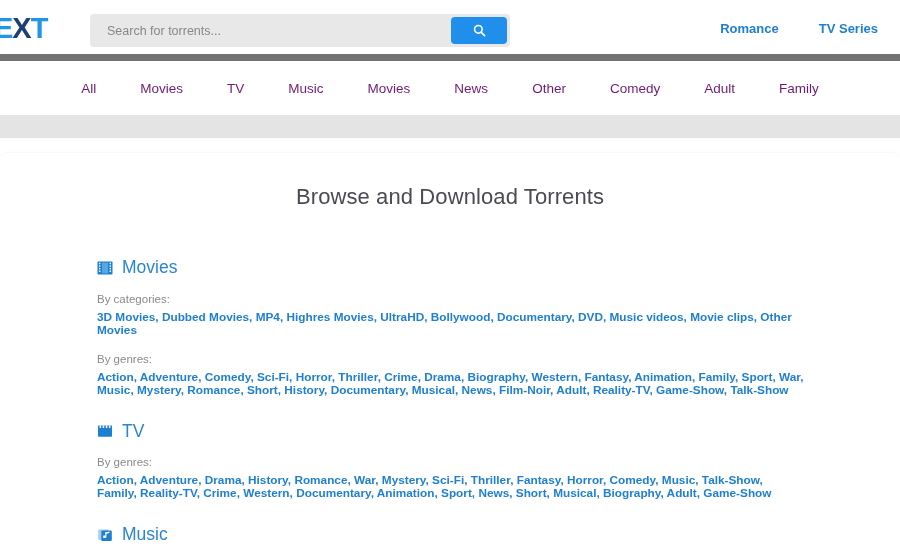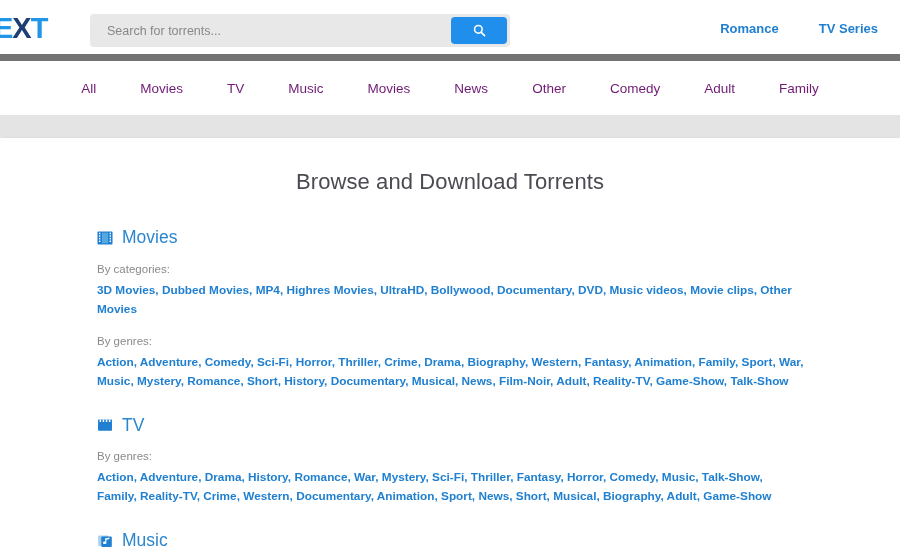--- a/index.html
+++ b/index.html
@@ -123,21 +123,21 @@
     min-height: 420px;
     padding: 0 0 20px 0;
     position: relative;
     box-shadow: 0 -1px 2px rgba(0,0,0,0.04);
   }
   .page-title {
     text-align: center;
     font-size: 22px;
     font-weight: normal;
     color: #4a4a52;
-    margin: 0;
+    margin: 15px;
     padding-top: 31px;
     padding-bottom: 26px;
     letter-spacing: 0.1px;
   }
 
   .sections { padding: 0 96px 0 97px; }
 
   .section { margin-bottom: 4px; }
 
   .sec-head {
@@ -156,21 +156,21 @@
   }
 
   .sub-label {
     font-size: 11.5px;
     color: #8a8a8a;
     margin: 16px 0 6px 0;
   }
 
   .link-list {
     font-size: 11.8px;
-    line-height: 19px;
+    line-height: 13px;
     color: #1f7fd0;
     font-weight: bold;
     max-width: 714px;
   }
   .link-list a {
     color: #1f7fd0;
     text-decoration: none;
   }
   .link-list .sep { color: #1f7fd0; font-weight: bold; }
 

